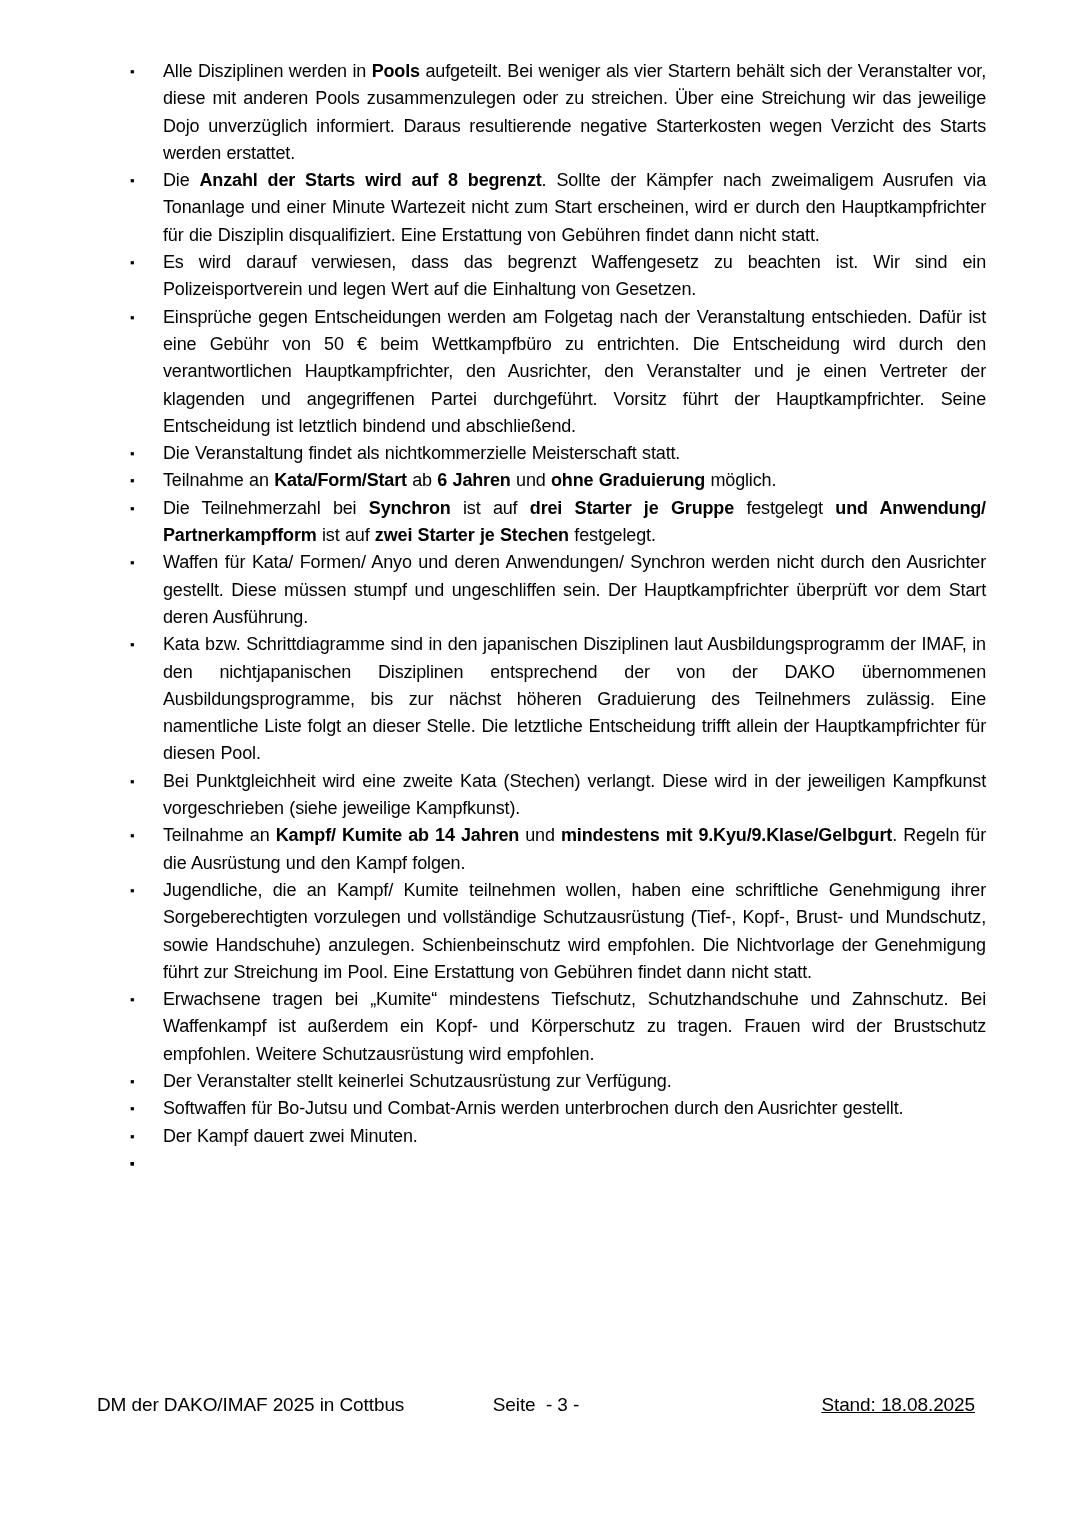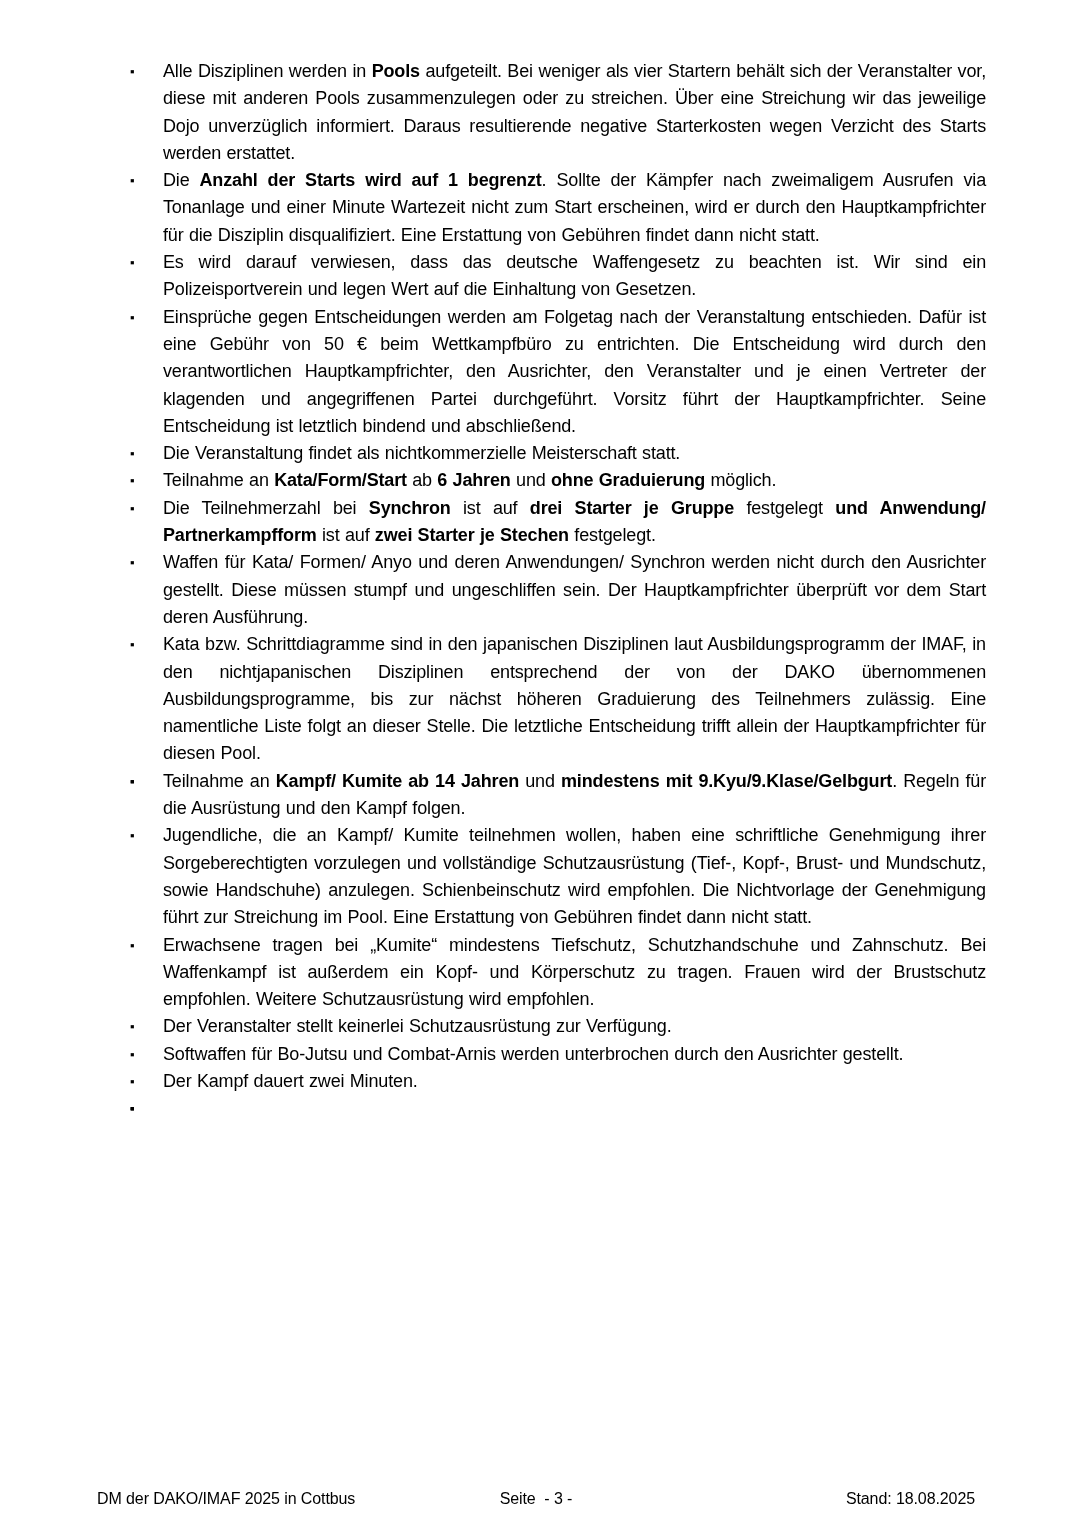--- a/index.html
+++ b/index.html
@@ -31,47 +31,47 @@
     position: absolute;
     left: 0;
     top: 0;
     font-size: 13px;
     line-height: 27.3px;
   }
   .li b { font-weight: bold; }
   .footer {
     position: absolute;
     left: 97px;
-    top: 1488px;
+    top: 1394px;
     width: 878px;
     display: grid;
     grid-template-columns: 1fr auto 1fr;
-    font-size: 16px;
+    font-size: 19px;
     line-height: 22px;
     letter-spacing: -0.1px;
   }
   .f-left   { justify-self: start; }
   .f-center { justify-self: center; white-space: pre; }
-  .f-right  { justify-self: end; }
+  .f-right  { justify-self: end; text-decoration: underline; }
 </style>
 </head>
 <body>
 
 <div class="page">
   <div class="content" id="bullet-list">
       <div class="li"><span class="marker">▪</span><span><span>Alle Disziplinen werden in </span><b>Pools</b><span> aufgeteilt. Bei weniger als vier Startern behält sich der Veranstalter vor, diese mit anderen Pools zusammenzulegen oder zu streichen. Über eine Streichung wir das jeweilige Dojo unverzüglich informiert. Daraus resultierende negative Starterkosten wegen Verzicht des Starts werden erstattet.</span></span></div>
-      <div class="li"><span class="marker">▪</span><span><span>Die </span><b>Anzahl der Starts wird auf 1 begrenzt</b><span>. Sollte der Kämpfer nach zweimaligem Ausrufen via Tonanlage und einer Minute Wartezeit nicht zum Start erscheinen, wird er durch den Hauptkampfrichter für die Disziplin disqualifiziert. Eine Erstattung von Gebühren findet dann nicht statt.</span></span></div>
-      <div class="li"><span class="marker">▪</span><span><span>Es wird darauf verwiesen, dass das deutsche Waffengesetz zu beachten ist. Wir sind ein Polizeisportverein und legen Wert auf die Einhaltung von Gesetzen.</span></span></div>
+      <div class="li"><span class="marker">▪</span><span><span>Die </span><b>Anzahl der Starts wird auf 8 begrenzt</b><span>. Sollte der Kämpfer nach zweimaligem Ausrufen via Tonanlage und einer Minute Wartezeit nicht zum Start erscheinen, wird er durch den Hauptkampfrichter für die Disziplin disqualifiziert. Eine Erstattung von Gebühren findet dann nicht statt.</span></span></div>
+      <div class="li"><span class="marker">▪</span><span><span>Es wird darauf verwiesen, dass das begrenzt Waffengesetz zu beachten ist. Wir sind ein Polizeisportverein und legen Wert auf die Einhaltung von Gesetzen.</span></span></div>
       <div class="li"><span class="marker">▪</span><span><span>Einsprüche gegen Entscheidungen werden am Folgetag nach der Veranstaltung entschieden. Dafür ist eine Gebühr von 50 € beim Wettkampfbüro zu entrichten. Die Entscheidung wird durch den verantwortlichen Hauptkampfrichter, den Ausrichter, den Veranstalter und je einen Vertreter der klagenden und angegriffenen Partei durchgeführt. Vorsitz führt der Hauptkampfrichter. Seine Entscheidung ist letztlich bindend und abschließend.</span></span></div>
       <div class="li"><span class="marker">▪</span><span><span>Die Veranstaltung findet als nichtkommerzielle Meisterschaft statt.</span></span></div>
       <div class="li"><span class="marker">▪</span><span><span>Teilnahme an </span><b>Kata/Form/Start</b><span> ab </span><b>6 Jahren</b><span> und </span><b>ohne Graduierung</b><span> möglich.</span></span></div>
       <div class="li"><span class="marker">▪</span><span><span>Die Teilnehmerzahl bei </span><b>Synchron</b><span> ist auf </span><b>drei Starter je Gruppe</b><span> festgelegt </span><b>und Anwendung/ Partnerkampfform</b><span> ist auf </span><b>zwei Starter je Stechen</b><span> festgelegt.</span></span></div>
       <div class="li"><span class="marker">▪</span><span><span>Waffen für Kata/ Formen/ Anyo und deren Anwendungen/ Synchron werden nicht durch den Ausrichter gestellt. Diese müssen stumpf und ungeschliffen sein. Der Hauptkampfrichter überprüft vor dem Start deren Ausführung.</span></span></div>
       <div class="li"><span class="marker">▪</span><span><span>Kata bzw. Schrittdiagramme sind in den japanischen Disziplinen laut Ausbildungsprogramm der IMAF, in den nichtjapanischen Disziplinen entsprechend der von der DAKO übernommenen Ausbildungsprogramme, bis zur nächst höheren Graduierung des Teilnehmers zulässig. Eine namentliche Liste folgt an dieser Stelle. Die letztliche Entscheidung trifft allein der Hauptkampfrichter für diesen Pool.</span></span></div>
-      <div class="li"><span class="marker">▪</span></div>
+      <div class="li"><span class="marker">▪</span><span><span>Bei Punktgleichheit wird eine zweite Kata (Stechen) verlangt. Diese wird in der jeweiligen Kampfkunst vorgeschrieben (siehe jeweilige Kampfkunst).</span></span></div>
       <div class="li"><span class="marker">▪</span><span><span>Teilnahme an </span><b>Kampf/ Kumite ab 14 Jahren</b><span> und </span><b>mindestens mit 9.Kyu/9.Klase/Gelbgurt</b><span>. Regeln für die Ausrüstung und den Kampf folgen.</span></span></div>
       <div class="li"><span class="marker">▪</span><span><span>Jugendliche, die an Kampf/ Kumite teilnehmen wollen, haben eine schriftliche Genehmigung ihrer Sorgeberechtigten vorzulegen und vollständige Schutzausrüstung (Tief-, Kopf-, Brust- und Mundschutz, sowie Handschuhe) anzulegen. Schienbeinschutz wird empfohlen. Die Nichtvorlage der Genehmigung führt zur Streichung im Pool. Eine Erstattung von Gebühren findet dann nicht statt.</span></span></div>
       <div class="li"><span class="marker">▪</span><span><span>Erwachsene tragen bei „Kumite“ mindestens Tiefschutz, Schutzhandschuhe und Zahnschutz. Bei Waffenkampf ist außerdem ein Kopf- und Körperschutz zu tragen. Frauen wird der Brustschutz empfohlen. Weitere Schutzausrüstung wird empfohlen.</span></span></div>
       <div class="li"><span class="marker">▪</span><span><span>Der Veranstalter stellt keinerlei Schutzausrüstung zur Verfügung.</span></span></div>
       <div class="li"><span class="marker">▪</span><span><span>Softwaffen für Bo-Jutsu und Combat-Arnis werden unterbrochen durch den Ausrichter gestellt.</span></span></div>
       <div class="li"><span class="marker">▪</span><span><span>Der Kampf dauert zwei Minuten.</span></span></div>
       <div class="li"><span class="marker">▪</span></div>
       <div class="li"><span class="marker">▪</span></div>
       <div class="li"><span class="marker">▪</span></div>
     </div>

